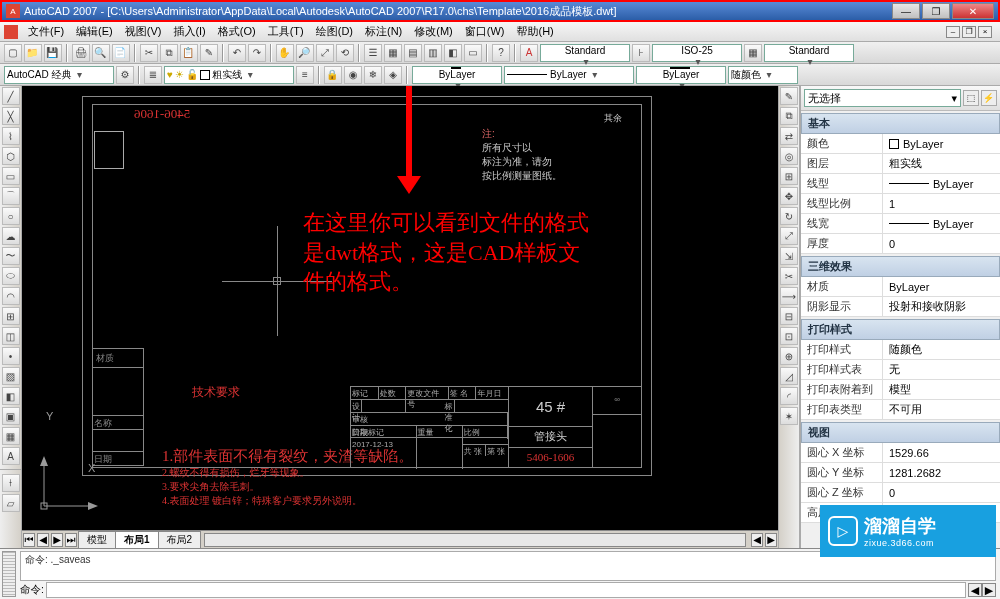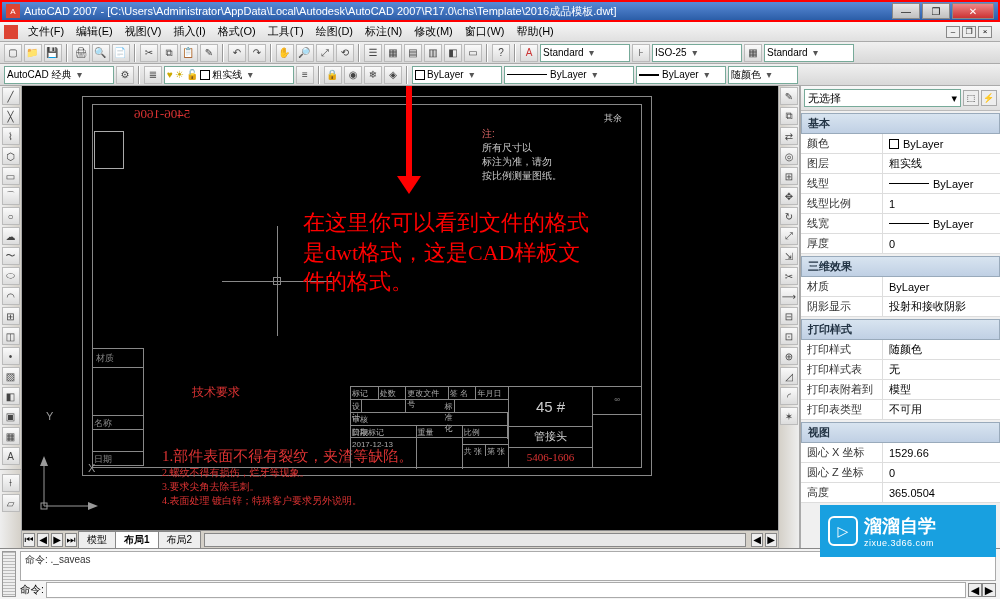--- a/index.html
+++ b/index.html
@@ -17,21 +17,21 @@
 .menubar .spacer { flex: 1; }
 .menubar .mdi { display:flex; gap:2px; margin-right:4px;}
 .menubar .mdi span{width:14px;height:12px;border:1px solid #888;background:#eee;font-size:8px;display:flex;align-items:center;justify-content:center;}
 
 .toolbar { height: 22px; background: linear-gradient(#f0f0f0,#d8d8d8); border-bottom: 1px solid #aaa; display: flex; align-items: center; padding: 0 4px; gap: 2px; }
 .tbtn { width: 18px; height: 18px; border: 1px solid #bbb; background: linear-gradient(#fafafa,#ddd); display:inline-flex;align-items:center;justify-content:center; font-size:10px; color:#444;}
 .tsep { width: 2px; height: 18px; border-left: 1px solid #999; border-right: 1px solid #fff; margin: 0 2px; }
 .combo { height: 18px; border: 1px solid #7a9; background: #fff; display: inline-flex; align-items: center; padding: 0 2px; font-size: 10px; }
 .combo .dd { width: 12px; text-align: center; color: #555; margin-left: 2px;}
 .combo.wide { width: 110px; }
-.combo.med { width: 90px; }
+.combo.med { width: 90px; flex-direction: column; }
 .combo.small { width: 70px; }
 .colorswatch{width:10px;height:10px;border:1px solid #000;background:#fff;margin-right:2px;}
 .line-pat{display:inline-block;width:40px;border-top:1px solid #000;margin-right:3px;}
 
 .mainrow { display: flex; height: 462px; }
 .ltoolcol { width: 22px; background: linear-gradient(90deg,#eee,#d4d0c8); border-right: 1px solid #aaa; display: flex; flex-direction: column; }
 .ltoolcol .tbtn { width: 18px; height: 18px; margin: 1px auto; }
 .rtoolcol { width: 22px; background: linear-gradient(90deg,#d4d0c8,#eee); border-left: 1px solid #aaa; border-right:1px solid #aaa; display:flex; flex-direction:column; }
 .rtoolcol .tbtn{width:18px;height:18px;margin:1px auto;}
 
@@ -443,20 +443,24 @@
     <div class="prow">
         <div class="k">打印表类型</div>
         <div class="v">不可用</div>
       </div>
     <div class="group-h">视图</div>
     <div class="prow">
         <div class="k">圆心 X 坐标</div>
         <div class="v">1529.66</div>
       </div>
     <div class="prow">
+        <div class="k">圆心 Y 坐标</div>
+        <div class="v">1281.2682</div>
+      </div>
+    <div class="prow">
         <div class="k">圆心 Z 坐标</div>
         <div class="v">0</div>
       </div>
     <div class="prow">
         <div class="k">高度</div>
         <div class="v">365.0504</div>
       </div>
   </div>
 </div>
 

